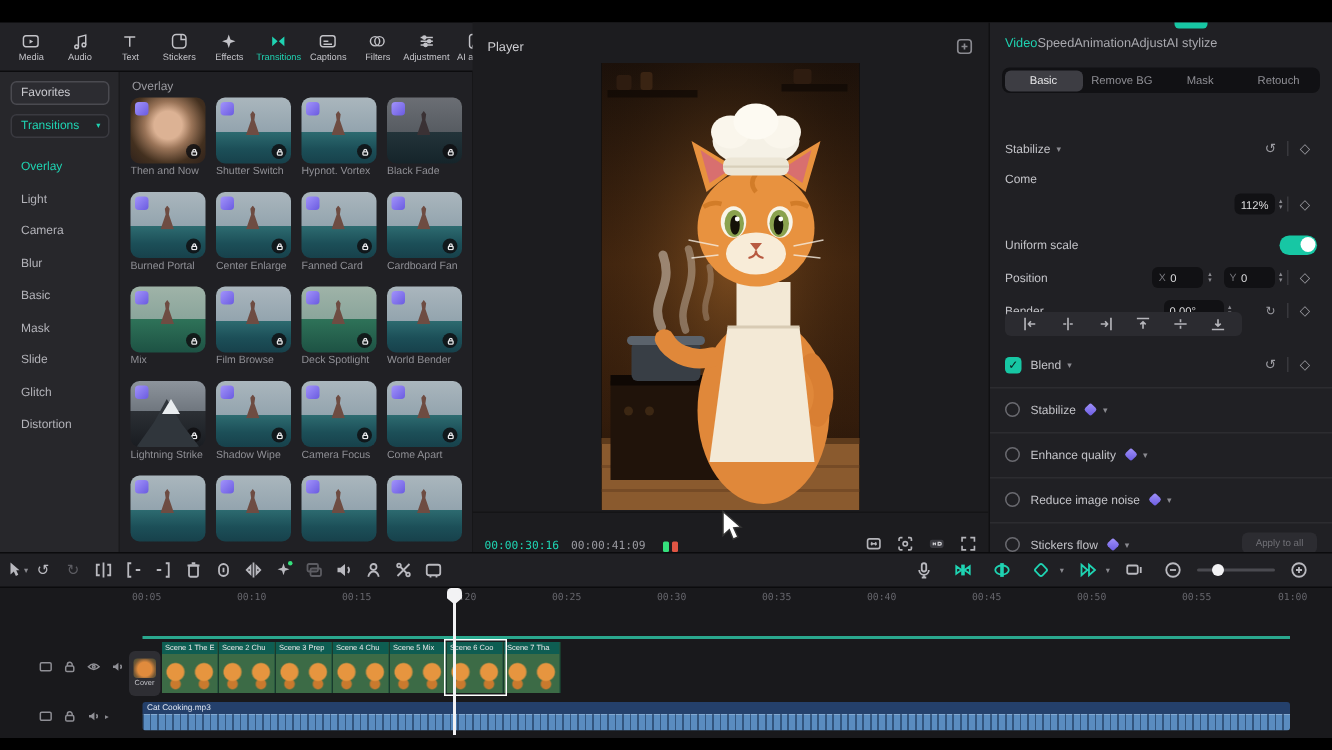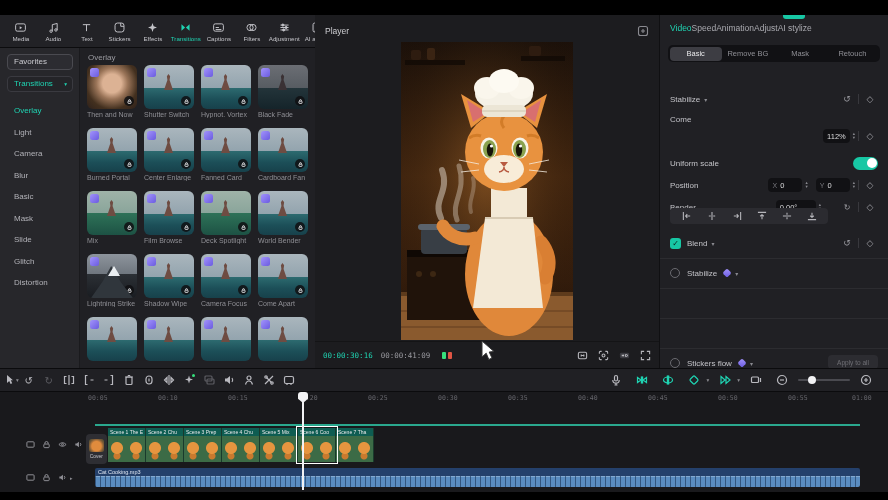--- a/index.html
+++ b/index.html
@@ -40,21 +40,21 @@
   .v-face { background:radial-gradient(circle at 50% 42%,#dcb294 0 26%,#9a7458 44%,#43301f 72%,#2e211b 100%); }
   .v-mountain { background:linear-gradient(180deg,#8d949c 0%,#70777f 45%,#2c3035 45%,#191c21 100%); }
   .v-mountain::after { content:""; position:absolute; left:4px; top:12px; width:42px; height:32px; background:#30363c; clip-path:polygon(48% 0,72% 52%,100% 100%,0 100%,28% 48%); }
   .v-mountain::before { content:""; position:absolute; left:21px; top:12px; width:12px; height:10px; background:#e9edf0; clip-path:polygon(50% 0,100% 100%,0 100%); z-index:1; }
 
   
   .player { position:absolute; left:315px; top:15px; width:345px; height:353px; background:#1c1c1f; border-right:1px solid #101012; }
   .player-title { position:absolute; left:10px; top:11px; font-size:8.5px; color:#cfcfd3; }
   .player-menu { position:absolute; right:10px; top:10px; width:12px; height:12px; color:#8a8a90; }
   .video { position:absolute; left:86px; top:27px; width:172px; height:298px; background:#000; }
-  .pbar { position:absolute; left:0; bottom:0; width:100%; height:27px; border-top:1px solid #141416; display:flex; align-items:center; padding:0 8px; }
+  .pbar { position:absolute; left:0; bottom:0; width:100%; height:27px; border-top:1px solid #141416; display:flex; align-items:flex-end; padding:0 8px; }
   .tc { font-family:"DejaVu Sans Mono", monospace; font-size:7.5px; }
   .tc-cur { color:#1fd3b2; }
   .tc-tot { color:#9a9aa0; margin-left:8px; }
   .qual { display:flex; gap:1.5px; margin-left:12px; }
   .qual i { width:4px; height:7px; border-radius:1px; }
   .pbar-icons { margin-left:auto; display:flex; gap:10px; }
   .pbar-icons svg { width:11px; height:11px; stroke:#b5b5ba; fill:none; stroke-width:1.2; }
   .cursor { position:absolute; left:478px; top:340px; z-index:60; }
 
   
@@ -675,21 +675,33 @@
     </div>
 
     <div class="hr" style="top:243px"></div>
     <div class="row" style="top:250px">
       <span class="radio"></span>
       <span class="rlabel">Stabilize</span>
       <span class="gem"></span>
       <span class="rcaret">▾</span>
     </div>
     <div class="hr" style="top:273px"></div>
+    <div class="row" style="top:280px">
+      <span class="radio"></span>
+      <span class="rlabel">Enhance quality</span>
+      <span class="gem"></span>
+      <span class="rcaret">▾</span>
+    </div>
     <div class="hr" style="top:303px"></div>
+    <div class="row" style="top:310px">
+      <span class="radio"></span>
+      <span class="rlabel">Reduce image noise</span>
+      <span class="gem"></span>
+      <span class="rcaret">▾</span>
+    </div>
     <div class="hr" style="top:333px"></div>
     <div class="row" style="top:340px; width:140px">
       <span class="radio"></span>
       <span class="rlabel">Stickers flow</span>
       <span class="gem"></span>
       <span class="rcaret">▾</span>
     </div>
     <div class="applyall">Apply to all</div>
   </div>
 

